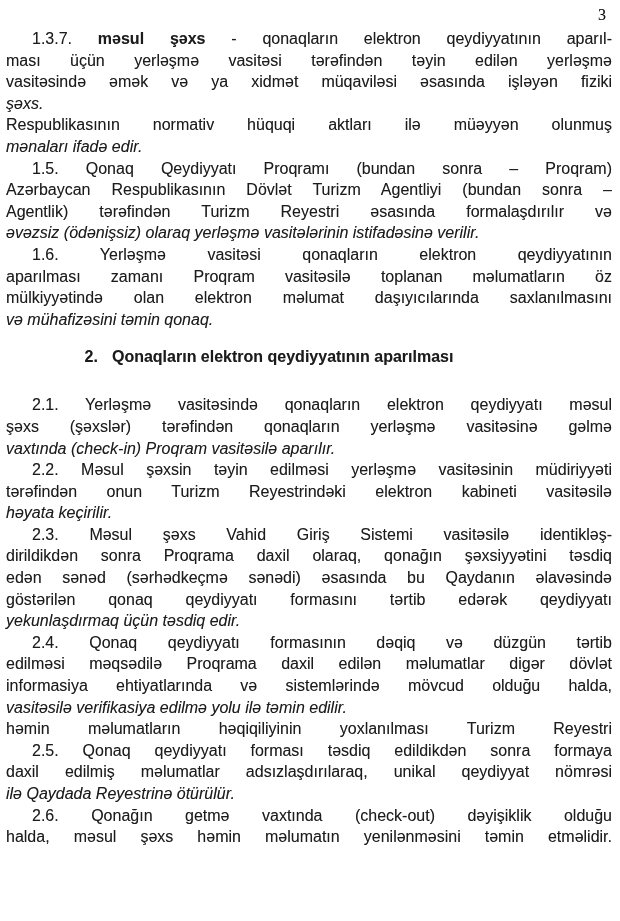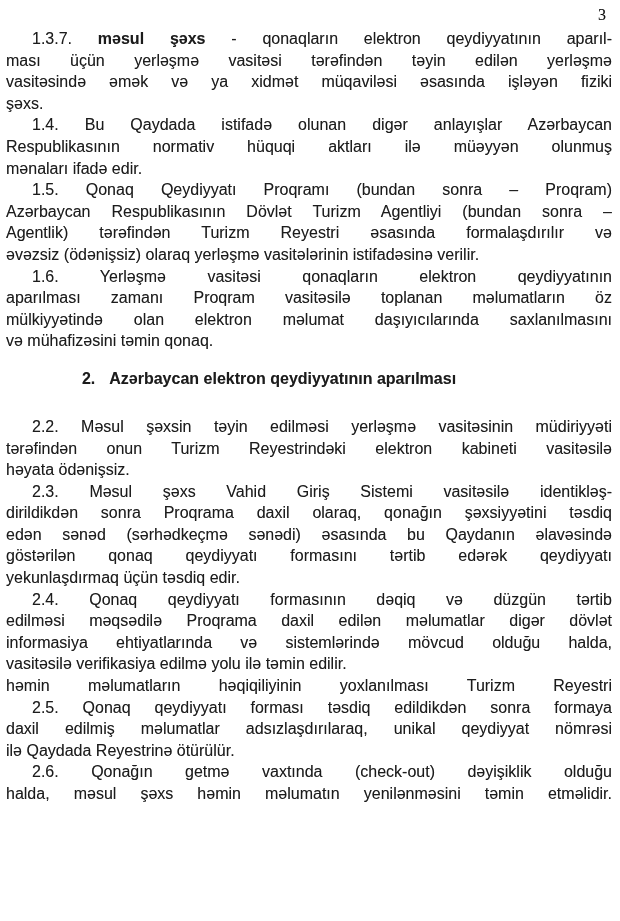--- a/index.html
+++ b/index.html
@@ -8,21 +8,21 @@
     font-family:"Liberation Sans", sans-serif; color:#1c1c1c; overflow:hidden;
     text-shadow:0 0 .5px rgba(0,0,0,.35);
   }
   .pagenum {
     position:absolute; top:6px; right:14px;
     font-family:"Liberation Serif", serif; font-size:16px; color:#111;
   }
   .docbody { position:absolute; top:28px; left:6px; width:606px; font-size:16px; }
   .para { margin:0; }
   .line { line-height:21.6px; text-align:justify; text-align-last:justify; }
-  .line.last { text-align:center; text-align-last:left; }
+  .line.last { text-align:center; text-align-last:left;font-style:italic; }
   .line.ind { text-indent:26px; }
   .heading {
     position:relative; left:-40px; text-align:center; font-weight:bold;
     font-size:16px; line-height:22px; margin:16px 0 26px 0; white-space:nowrap;
   }
   .heading .num { margin-right:14px; }
   b { font-weight:bold; }
 </style>
 </head>
 <body>
@@ -33,48 +33,52 @@
   <div class="docbody">
 
     <div class="para">
       <div class="line ind"><span>1.3.7. </span><b>məsul şəxs</b><span> - qonaqların elektron qeydiyyatının aparıl-</span></div>
       <div class="line">ması üçün yerləşmə vasitəsi tərəfindən təyin edilən yerləşmə</div>
       <div class="line">vasitəsində əmək və ya xidmət müqaviləsi əsasında işləyən fiziki</div>
       <div class="line last">şəxs.</div>
     </div>
 
     <div class="para">
-      <div class="line ind">1.4. Bu Qaydada istifadə olunan digər anlayışlar Azərbaycan</div>
       <div class="line">Respublikasının normativ hüquqi aktları ilə müəyyən olunmuş</div>
       <div class="line last">mənaları ifadə edir.</div>
     </div>
 
     <div class="para">
       <div class="line ind">1.5. Qonaq Qeydiyyatı Proqramı (bundan sonra – Proqram)</div>
       <div class="line">Azərbaycan Respublikasının Dövlət Turizm Agentliyi (bundan sonra –</div>
       <div class="line">Agentlik) tərəfindən Turizm Reyestri əsasında formalaşdırılır və</div>
       <div class="line last">əvəzsiz (ödənişsiz) olaraq yerləşmə vasitələrinin istifadəsinə verilir.</div>
     </div>
 
     <div class="para">
       <div class="line ind">1.6. Yerləşmə vasitəsi qonaqların elektron qeydiyyatının</div>
       <div class="line">aparılması zamanı Proqram vasitəsilə toplanan məlumatların öz</div>
       <div class="line">mülkiyyətində olan elektron məlumat daşıyıcılarında saxlanılmasını</div>
       <div class="line last">və mühafizəsini təmin qonaq.</div>
     </div>
 
     <div class="heading">
-      <span class="num">2.</span><span>Azərbaycan elektron qeydiyyatının aparılması</span>
+      <span class="num">2.</span><span>Qonaqların elektron qeydiyyatının aparılması</span>
     </div>
 
+    <div class="para">
+      <div class="line ind">2.1. Yerləşmə vasitəsində qonaqların elektron qeydiyyatı məsul</div>
+      <div class="line">şəxs (şəxslər) tərəfindən qonaqların yerləşmə vasitəsinə gəlmə</div>
+      <div class="line last">vaxtında (check-in) Proqram vasitəsilə aparılır.</div>
+    </div>
 
     <div class="para">
       <div class="line ind">2.2. Məsul şəxsin təyin edilməsi yerləşmə vasitəsinin müdiriyyəti</div>
       <div class="line">tərəfindən onun Turizm Reyestrindəki elektron kabineti vasitəsilə</div>
-      <div class="line last">həyata ödənişsiz.</div>
+      <div class="line last">həyata keçirilir.</div>
     </div>
 
     <div class="para">
       <div class="line ind">2.3. Məsul şəxs Vahid Giriş Sistemi vasitəsilə identikləş-</div>
       <div class="line">dirildikdən sonra Proqrama daxil olaraq, qonağın şəxsiyyətini təsdiq</div>
       <div class="line">edən sənəd (sərhədkeçmə sənədi) əsasında bu Qaydanın əlavəsində</div>
       <div class="line">göstərilən qonaq qeydiyyatı formasını tərtib edərək qeydiyyatı</div>
       <div class="line last">yekunlaşdırmaq üçün təsdiq edir.</div>
     </div>
 

